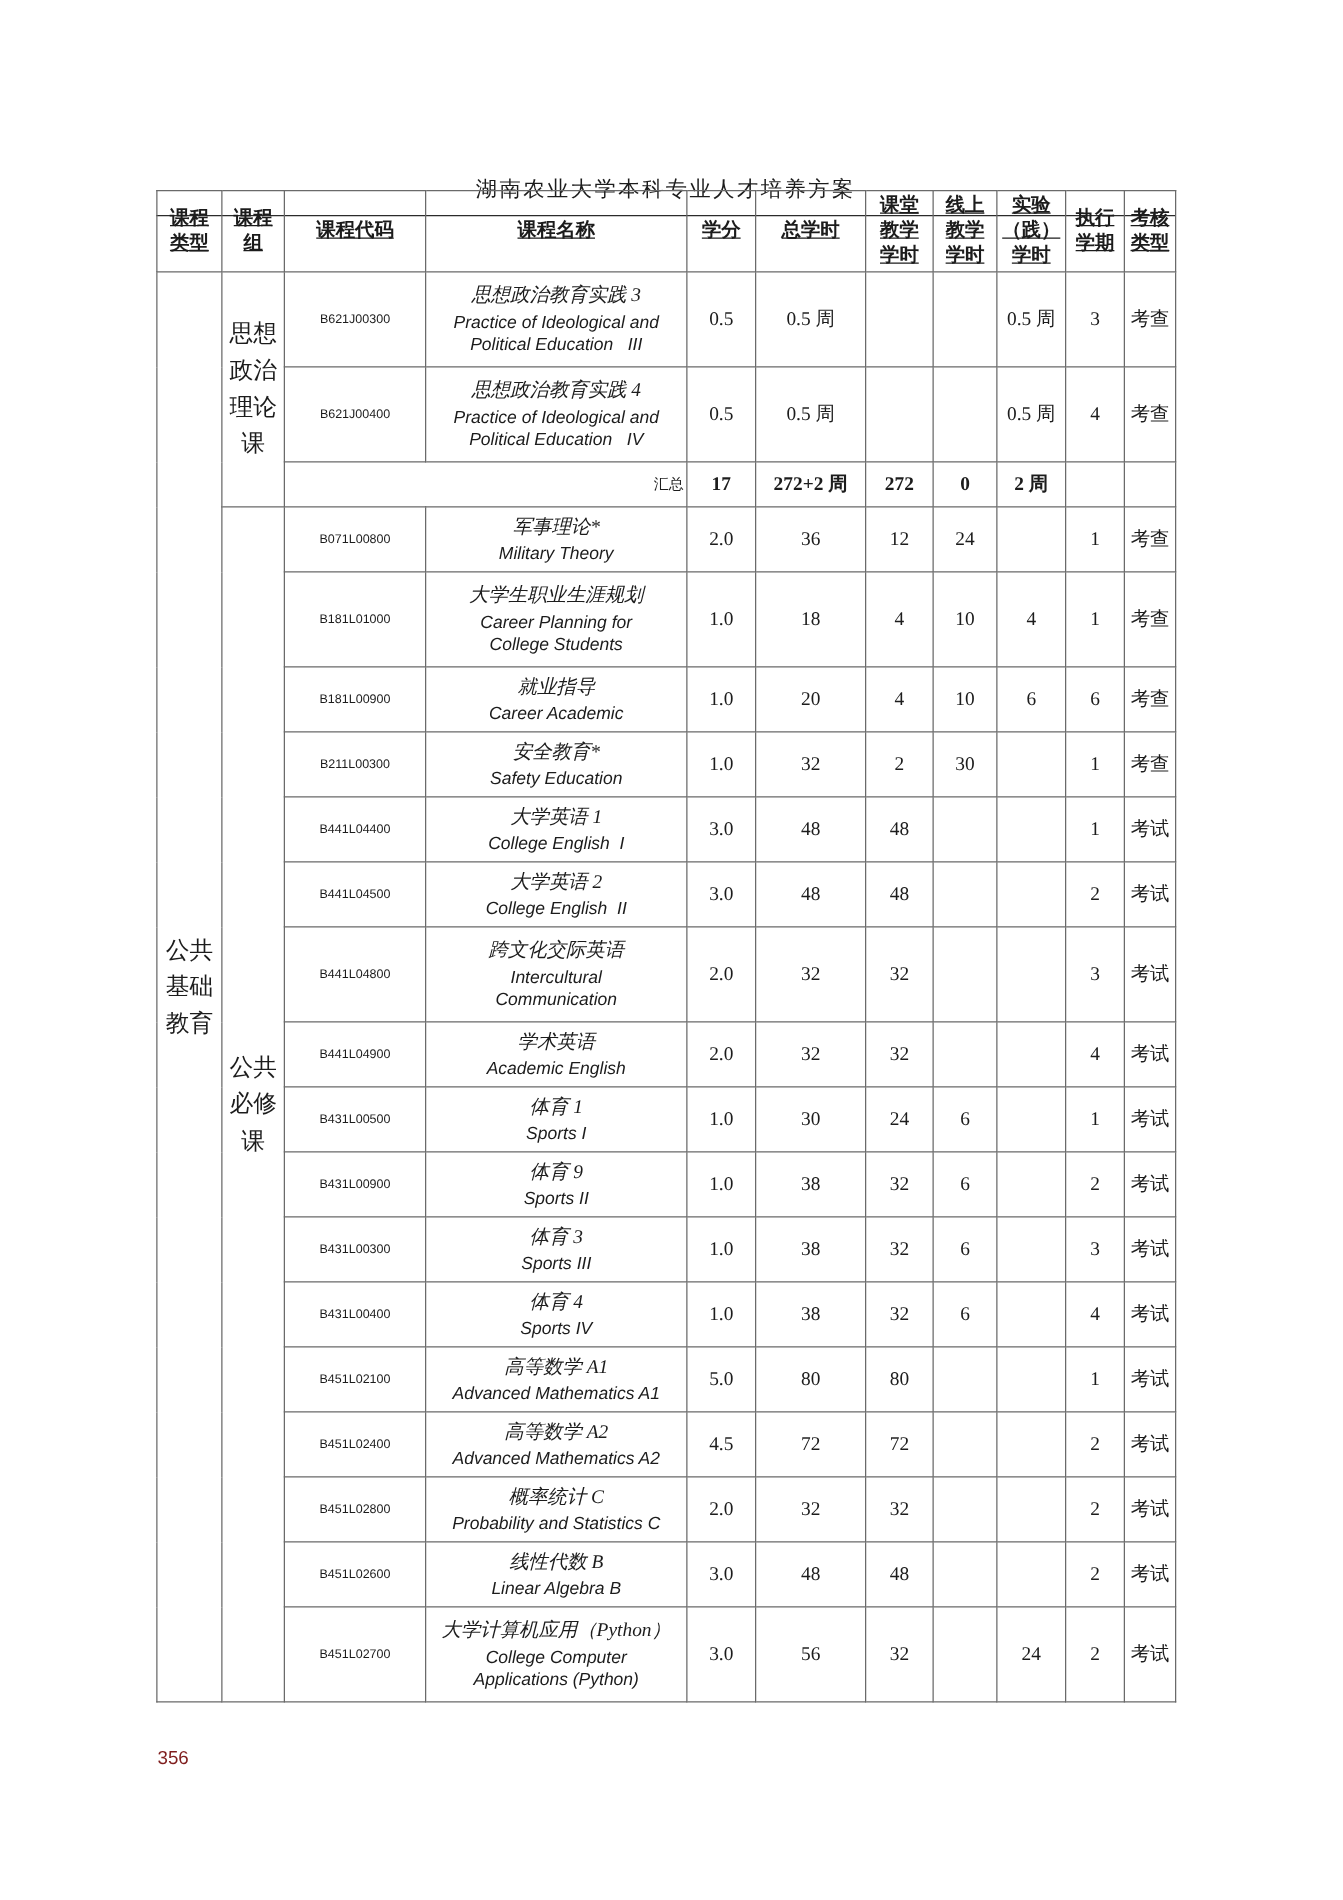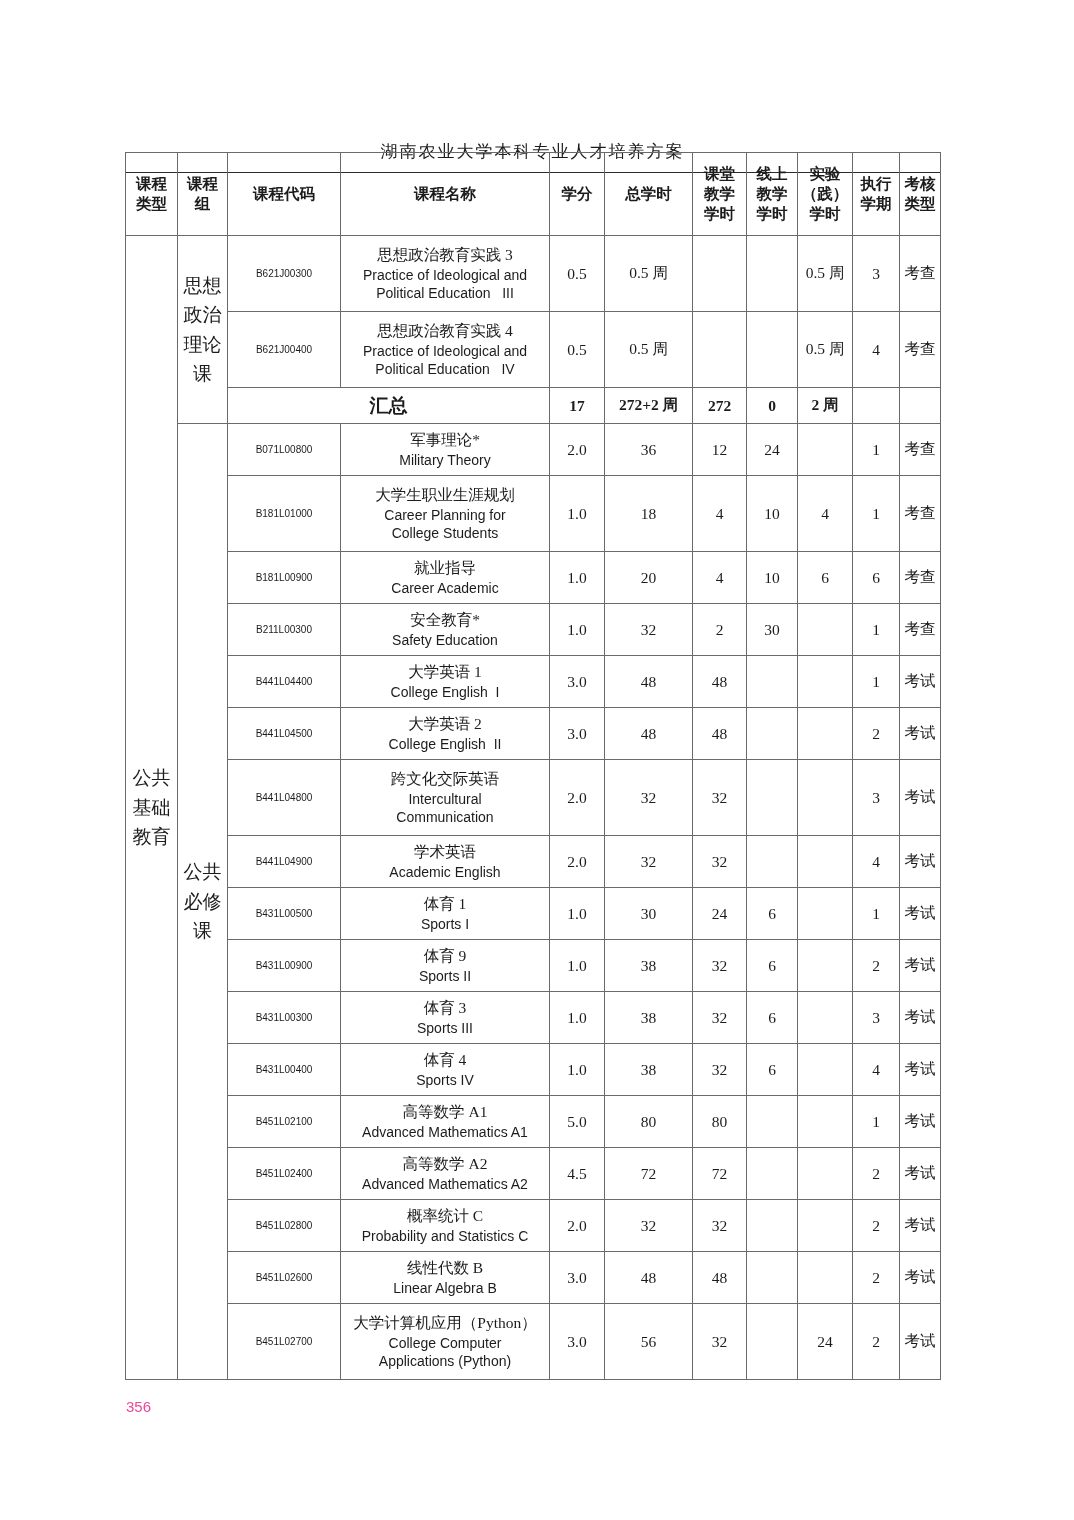--- a/index.html
+++ b/index.html
@@ -28,57 +28,57 @@
     border-collapse:collapse;
     table-layout:fixed;
   }
   th,td{
     border:1px solid #6a6a6a;
     text-align:center;
     vertical-align:middle;
     padding:2px;
     overflow:hidden;
   }
-  thead tr{height:83px;}
+  thead tr{height:65px;text-decoration:underline;}
   th{
     font-weight:bold;
     font-size:15.5px;
     white-space:pre-line;
     line-height:1.3;
     font-family:"Liberation Serif", serif;
   }
   tr.r-std{height:52px;}
   tr.r-tall{height:76px;}
   tr.r-sum{height:36px;}
   td.group-cell{
     white-space:pre-line;
     font-size:19px;
     line-height:1.55;
   }
   td.code{
     font-family:"Liberation Sans", sans-serif;
     font-size:10px;
   }
-  td.name-cell{padding:2px 3px;}
+  td.name-cell{padding:2px 3px;font-style:italic;}
   .zh{font-size:15.5px;line-height:1.35;}
   .en{
     font-family:"Liberation Sans", sans-serif;
     font-size:14px;
     line-height:1.3;
     white-space:pre-wrap;
   }
   td.num{font-size:15.5px;}
-  td.sum-label{font-weight:bold;font-size:19px;}
+  td.sum-label{font-weight:normal;font-size:12px;text-align:right;}
   .bold{font-weight:bold;}
   .page-number{
     position:absolute;
     left:126px;top:1398px;
     font-family:"Liberation Sans", sans-serif;
     font-size:15px;
-    color:#ec4899;
+    color:#7f1d1d;
   }
 </style>
 </head>
 <body>
 
 <div class="doc-header">湖南农业大学本科专业人才培养方案</div>
 
 <table class="curriculum">
   <colgroup>
     <col style="width:52px">

